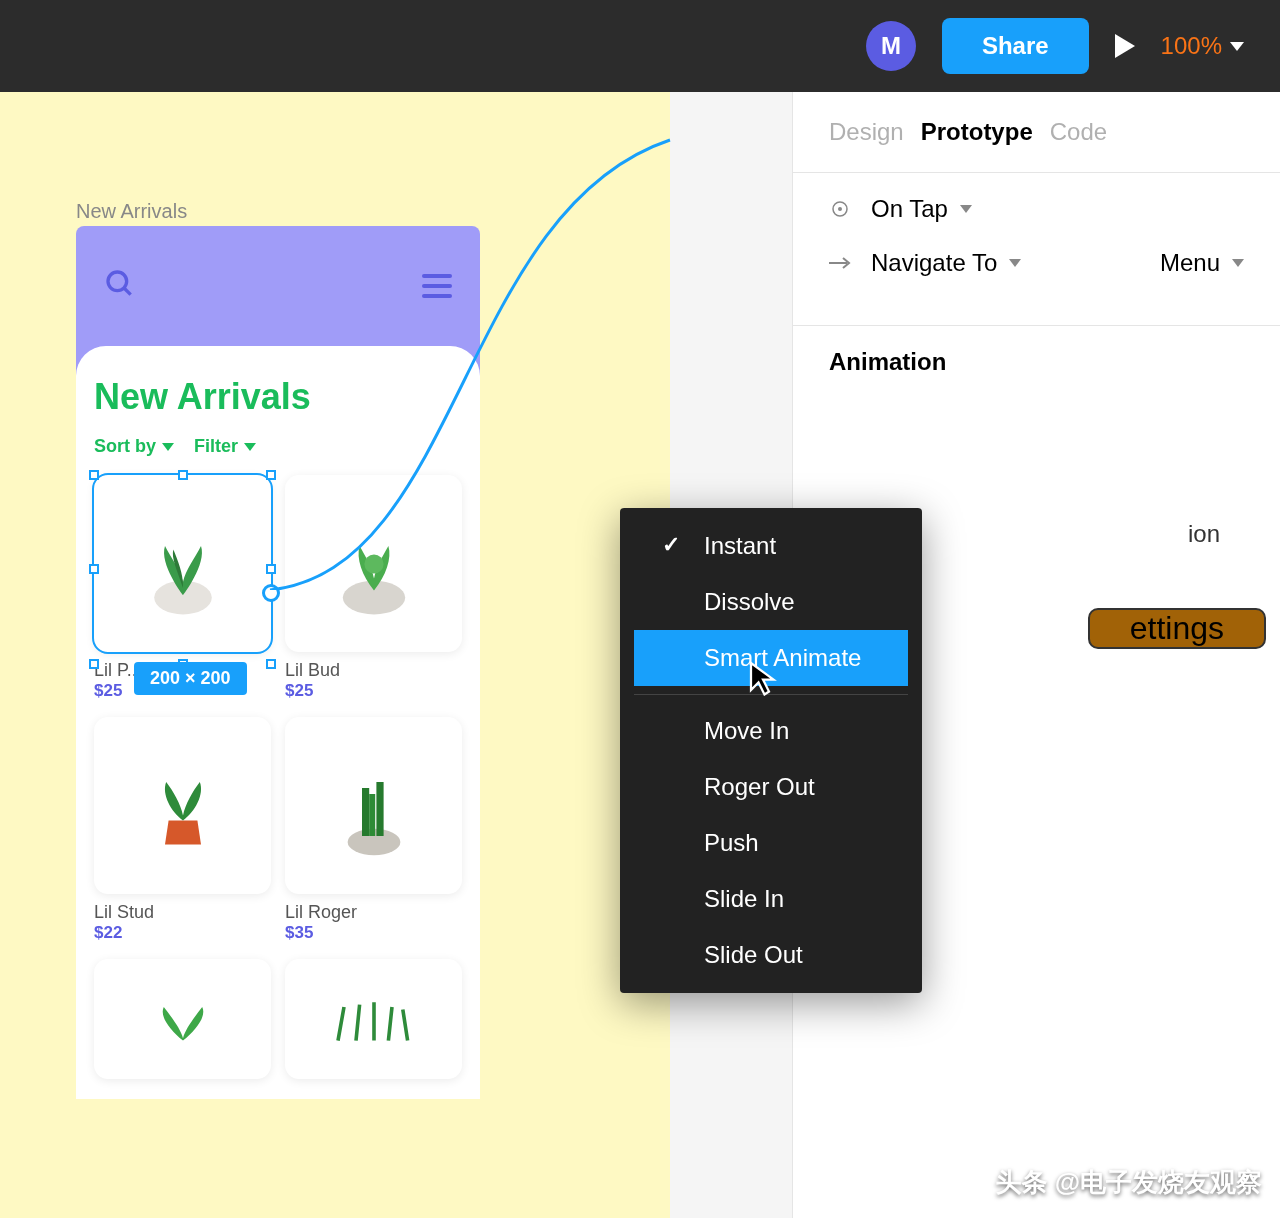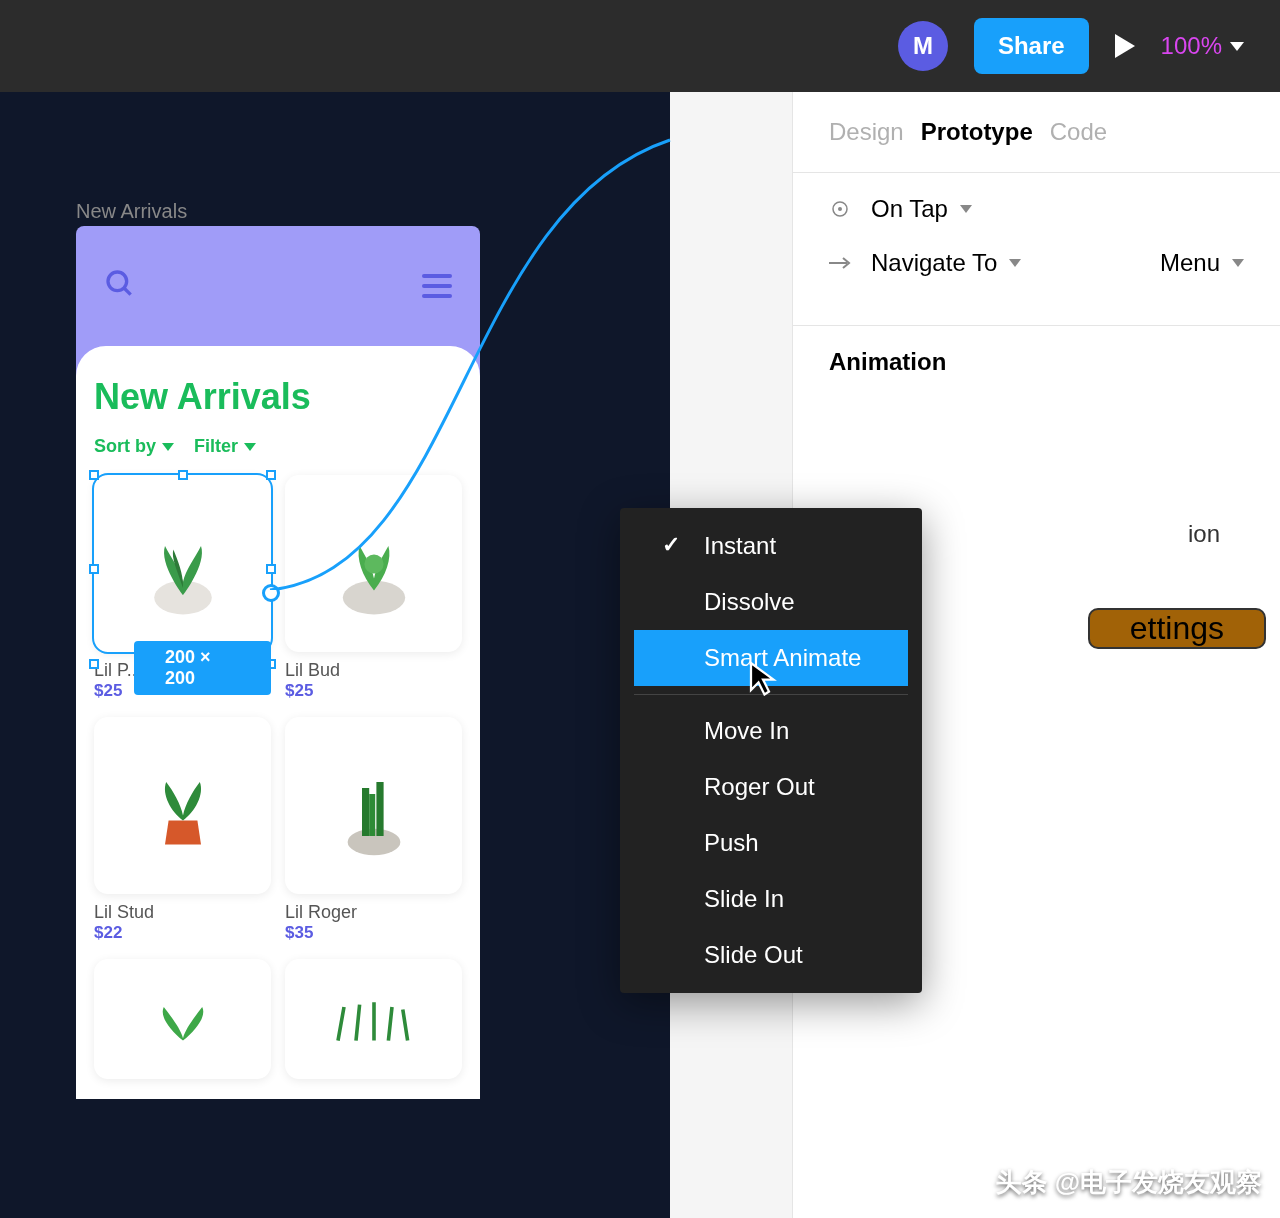--- a/index.html
+++ b/index.html
@@ -1,27 +1,27 @@
 <!DOCTYPE html>
 <html><head>
 <meta charset="utf-8">
 <style>
 * { margin: 0; padding: 0; box-sizing: border-box; font-family: -apple-system, BlinkMacSystemFont, "Segoe UI", sans-serif; }
 body { width: 1280px; height: 1218px; background: #f5f5f5; overflow: hidden; position: relative; }
 
 
 .topbar { height: 92px; background: #2c2c2c; display: flex; align-items: center; justify-content: flex-end; padding-right: 36px; gap: 26px; }
 .avatar { width: 50px; height: 50px; border-radius: 50%; background: #5b5ce2; color: #fff; display: flex; align-items: center; justify-content: center; font-size: 24px; font-weight: 600; }
-.share-btn { background: #18a0fb; color: #fff; border: none; border-radius: 8px; padding: 14px 24px; font-size: 24px; font-weight: 600; cursor: pointer; }
+.share-btn { background: #18a0fb; color: #fff; border: none; border-radius: 8px; padding: 14px 40px; font-size: 24px; font-weight: 600; cursor: pointer; }
 .play { width: 0; height: 0; border-left: 20px solid #fff; border-top: 12px solid transparent; border-bottom: 12px solid transparent; cursor: pointer; }
-.zoom { color: #d946ef; font-size: 24px; display: flex; align-items: center; gap: 8px; cursor: pointer; }
+.zoom { color: #f97316; font-size: 24px; display: flex; align-items: center; gap: 8px; cursor: pointer; }
 .chev-down { width: 0; height: 0; border-left: 7px solid transparent; border-right: 7px solid transparent; border-top: 9px solid #fff; }
 
 
-.canvas { position: absolute; left: 0; top: 92px; right: 610px; bottom: 0; background: #0f172a; }
+.canvas { position: absolute; left: 0; top: 92px; right: 610px; bottom: 0; background: #fef9c3; }
 .frame-label { position: absolute; left: 76px; top: 108px; color: #888; font-size: 20px; }
 
 
 .mobile { position: absolute; left: 76px; top: 134px; width: 404px; background: #a09cf8; border-radius: 8px; overflow: visible; }
 .mobile-top { height: 120px; display: flex; align-items: center; justify-content: space-between; padding: 0 28px; }
 .search-ic svg { width: 32px; height: 32px; }
 .hamb { display: flex; flex-direction: column; gap: 6px; }
 .hamb span { width: 30px; height: 4px; background: #5b5ce2; border-radius: 2px; }
 .sheet { background: #fff; border-radius: 30px 30px 0 0; padding: 30px 18px 20px; }
 .page-title { color: #1abc5b; font-size: 36px; font-weight: 700; margin-bottom: 18px; }
@@ -32,21 +32,21 @@
 .card { position: relative; }
 .thumb { width: 100%; aspect-ratio: 1; background: #fff; border-radius: 14px; box-shadow: 0 2px 10px rgba(0,0,0,0.08); display: flex; align-items: center; justify-content: center; }
 .sel .thumb { outline: 2px solid #18a0fb; }
 .sel-handle { position: absolute; width: 10px; height: 10px; background: #fff; border: 2px solid #18a0fb; }
 .sel-handle.tl { top: -5px; left: -5px; } .sel-handle.tr { top: -5px; right: -5px; }
 .sel-handle.bl { bottom: 32px; left: -5px; } .sel-handle.br { bottom: 32px; right: -5px; }
 .sel-handle.ml { top: 50%; left: -5px; transform: translateY(-24px); } .sel-handle.mr { top: 50%; right: -5px; transform: translateY(-24px); }
 .sel-handle.mt { top: -5px; left: 50%; transform: translateX(-5px); } .sel-handle.mb { bottom: 32px; left: 50%; transform: translateX(-5px); }
 .pname { color: #555; font-size: 18px; margin-top: 8px; }
 .price { color: #5b5ce2; font-size: 17px; font-weight: 700; }
-.size-badge { position: absolute; left: 40px; bottom: 6px; background: #18a0fb; color: #fff; font-size: 18px; font-weight: 600; padding: 6px 31px; border-radius: 4px; }
+.size-badge { position: absolute; left: 40px; bottom: 6px; background: #18a0fb; color: #fff; font-size: 18px; font-weight: 600; padding: 6px 16px; border-radius: 4px; }
 
 
 .plant svg { width: 120px; height: 120px; }
 
 
 .noodle-node { position: absolute; width: 18px; height: 18px; border: 3px solid #18a0fb; background: #fff; border-radius: 50%; }
 
 
 .panel { position: absolute; right: 0; top: 92px; width: 488px; bottom: 0; background: #fff; border-left: 1px solid #e5e5e5; }
 .tabs { display: flex; gap: 17px; padding: 26px 36px; }

